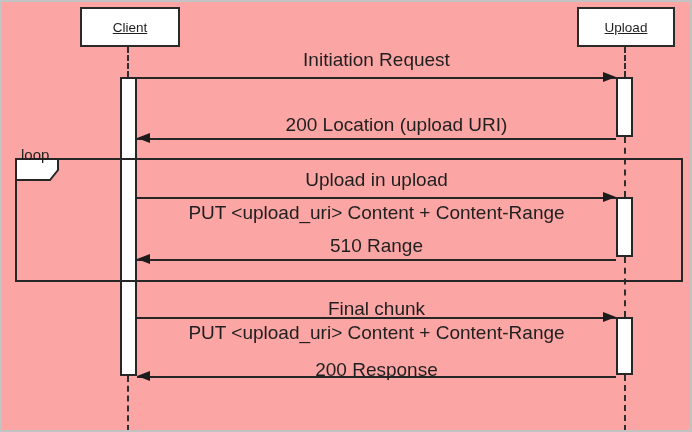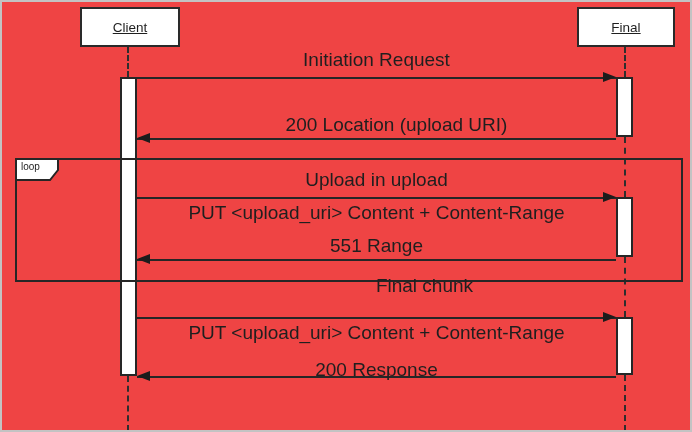--- a/index.html
+++ b/index.html
@@ -1,18 +1,18 @@
 <!DOCTYPE html>
 <html><head>
 <meta charset="utf-8">
 <style>
   html,body { margin:0; padding:0; background:#888; }
   .canvas {
     position:relative; width:692px; height:432px;
-    background:#ef4444; box-sizing:border-box;
+    background:#fca5a5; box-sizing:border-box;
     border:2px solid #c3c3c3;
     font-family:"Liberation Sans", sans-serif;
     color:#1f1f1f; overflow:hidden;
   }
   .actor-box {
     position:absolute; top:5px; height:40px; box-sizing:border-box;
     background:#fff; border:2px solid #2a2a2a; z-index:6;
     display:flex; align-items:center; justify-content:center;
   }
   .actor-label { font-size:13.5px; text-decoration:underline; }
@@ -40,40 +40,40 @@
     position:absolute; left:135px; width:479px; text-align:center;
     font-size:19px; line-height:15px; background:transparent; z-index:6;
     white-space:nowrap;
   }
   .loop-frame {
     position:absolute; left:13px; top:156px; width:668px; height:124px;
     box-sizing:border-box; border:2px solid #262626; z-index:3;
   }
   .loop-tab { position:absolute; left:13px; top:156px; z-index:6; }
   .loop-label {
-    position:absolute; left:19px; top:159px; font-size:10px; z-index:7;
+    position:absolute; left:19px; top:144px; font-size:15px; z-index:7;
   }
 </style>
 </head>
 <body>
 
 <div class="canvas">
 
   <div class="lifeline" style="left:125px; top:45px; height:30px;"></div>
   <div class="lifeline" style="left:125px; top:374px; height:55px;"></div>
   <div class="lifeline" style="left:622px; top:45px; height:30px;"></div>
   <div class="lifeline" style="left:622px; top:135px; height:60px;"></div>
   <div class="lifeline" style="left:622px; top:255px; height:60px;"></div>
   <div class="lifeline" style="left:622px; top:373px; height:56px;"></div>
 
   <div class="actor-box" style="left:78px; width:100px;">
     <span class="actor-label">Client</span>
   </div>
   <div class="actor-box" style="left:575px; width:98px;">
-    <span class="actor-label">Final</span>
+    <span class="actor-label">Upload</span>
   </div>
 
   <div class="activation" style="left:118px; top:75px; height:299px;"></div>
   <div class="activation" style="left:614px; top:75px; height:60px;"></div>
   <div class="activation" style="left:614px; top:195px; height:60px;"></div>
   <div class="activation" style="left:614px; top:315px; height:58px;"></div>
 
   <div class="loop-frame"></div>
   <svg class="loop-tab" width="46" height="24" viewBox="0 0 46 24">
     <polygon points="1,1 43,1 43,12 35,22 1,22" fill="#ffffff" stroke="#262626" stroke-width="2"></polygon>
@@ -84,25 +84,25 @@
   <div class="msg-line" style="top:75px;"></div>
   <div class="arrow right" style="left:601px; top:70px;"></div>
   <div class="msg-label" style="top:115px;margin-left:20px;">200 Location (upload URI)</div>
   <div class="msg-line" style="top:136px;"></div>
   <div class="arrow left" style="left:135px; top:131px;"></div>
 
   <div class="msg-label" style="top:170px;">Upload in upload</div>
   <div class="msg-line" style="top:195px;"></div>
   <div class="arrow right" style="left:601px; top:190px;"></div>
   <div class="msg-label" style="top:203px;">PUT &lt;upload_uri&gt; Content + Content-Range</div>
-  <div class="msg-label" style="top:236px;">551 Range</div>
+  <div class="msg-label" style="top:236px;">510 Range</div>
   <div class="msg-line" style="top:257px;"></div>
   <div class="arrow left" style="left:135px; top:252px;"></div>
 
-  <div class="msg-label" style="top:276px;margin-left:48px;">Final chunk</div>
+  <div class="msg-label" style="top:299px;">Final chunk</div>
   <div class="msg-line" style="top:315px;"></div>
   <div class="arrow right" style="left:601px; top:310px;"></div>
   <div class="msg-label" style="top:323px;">PUT &lt;upload_uri&gt; Content + Content-Range</div>
   <div class="msg-label" style="top:360px;">200 Response</div>
   <div class="msg-line" style="top:374px;"></div>
   <div class="arrow left" style="left:135px; top:369px;"></div>
 
 </div>
 
 </body></html>

